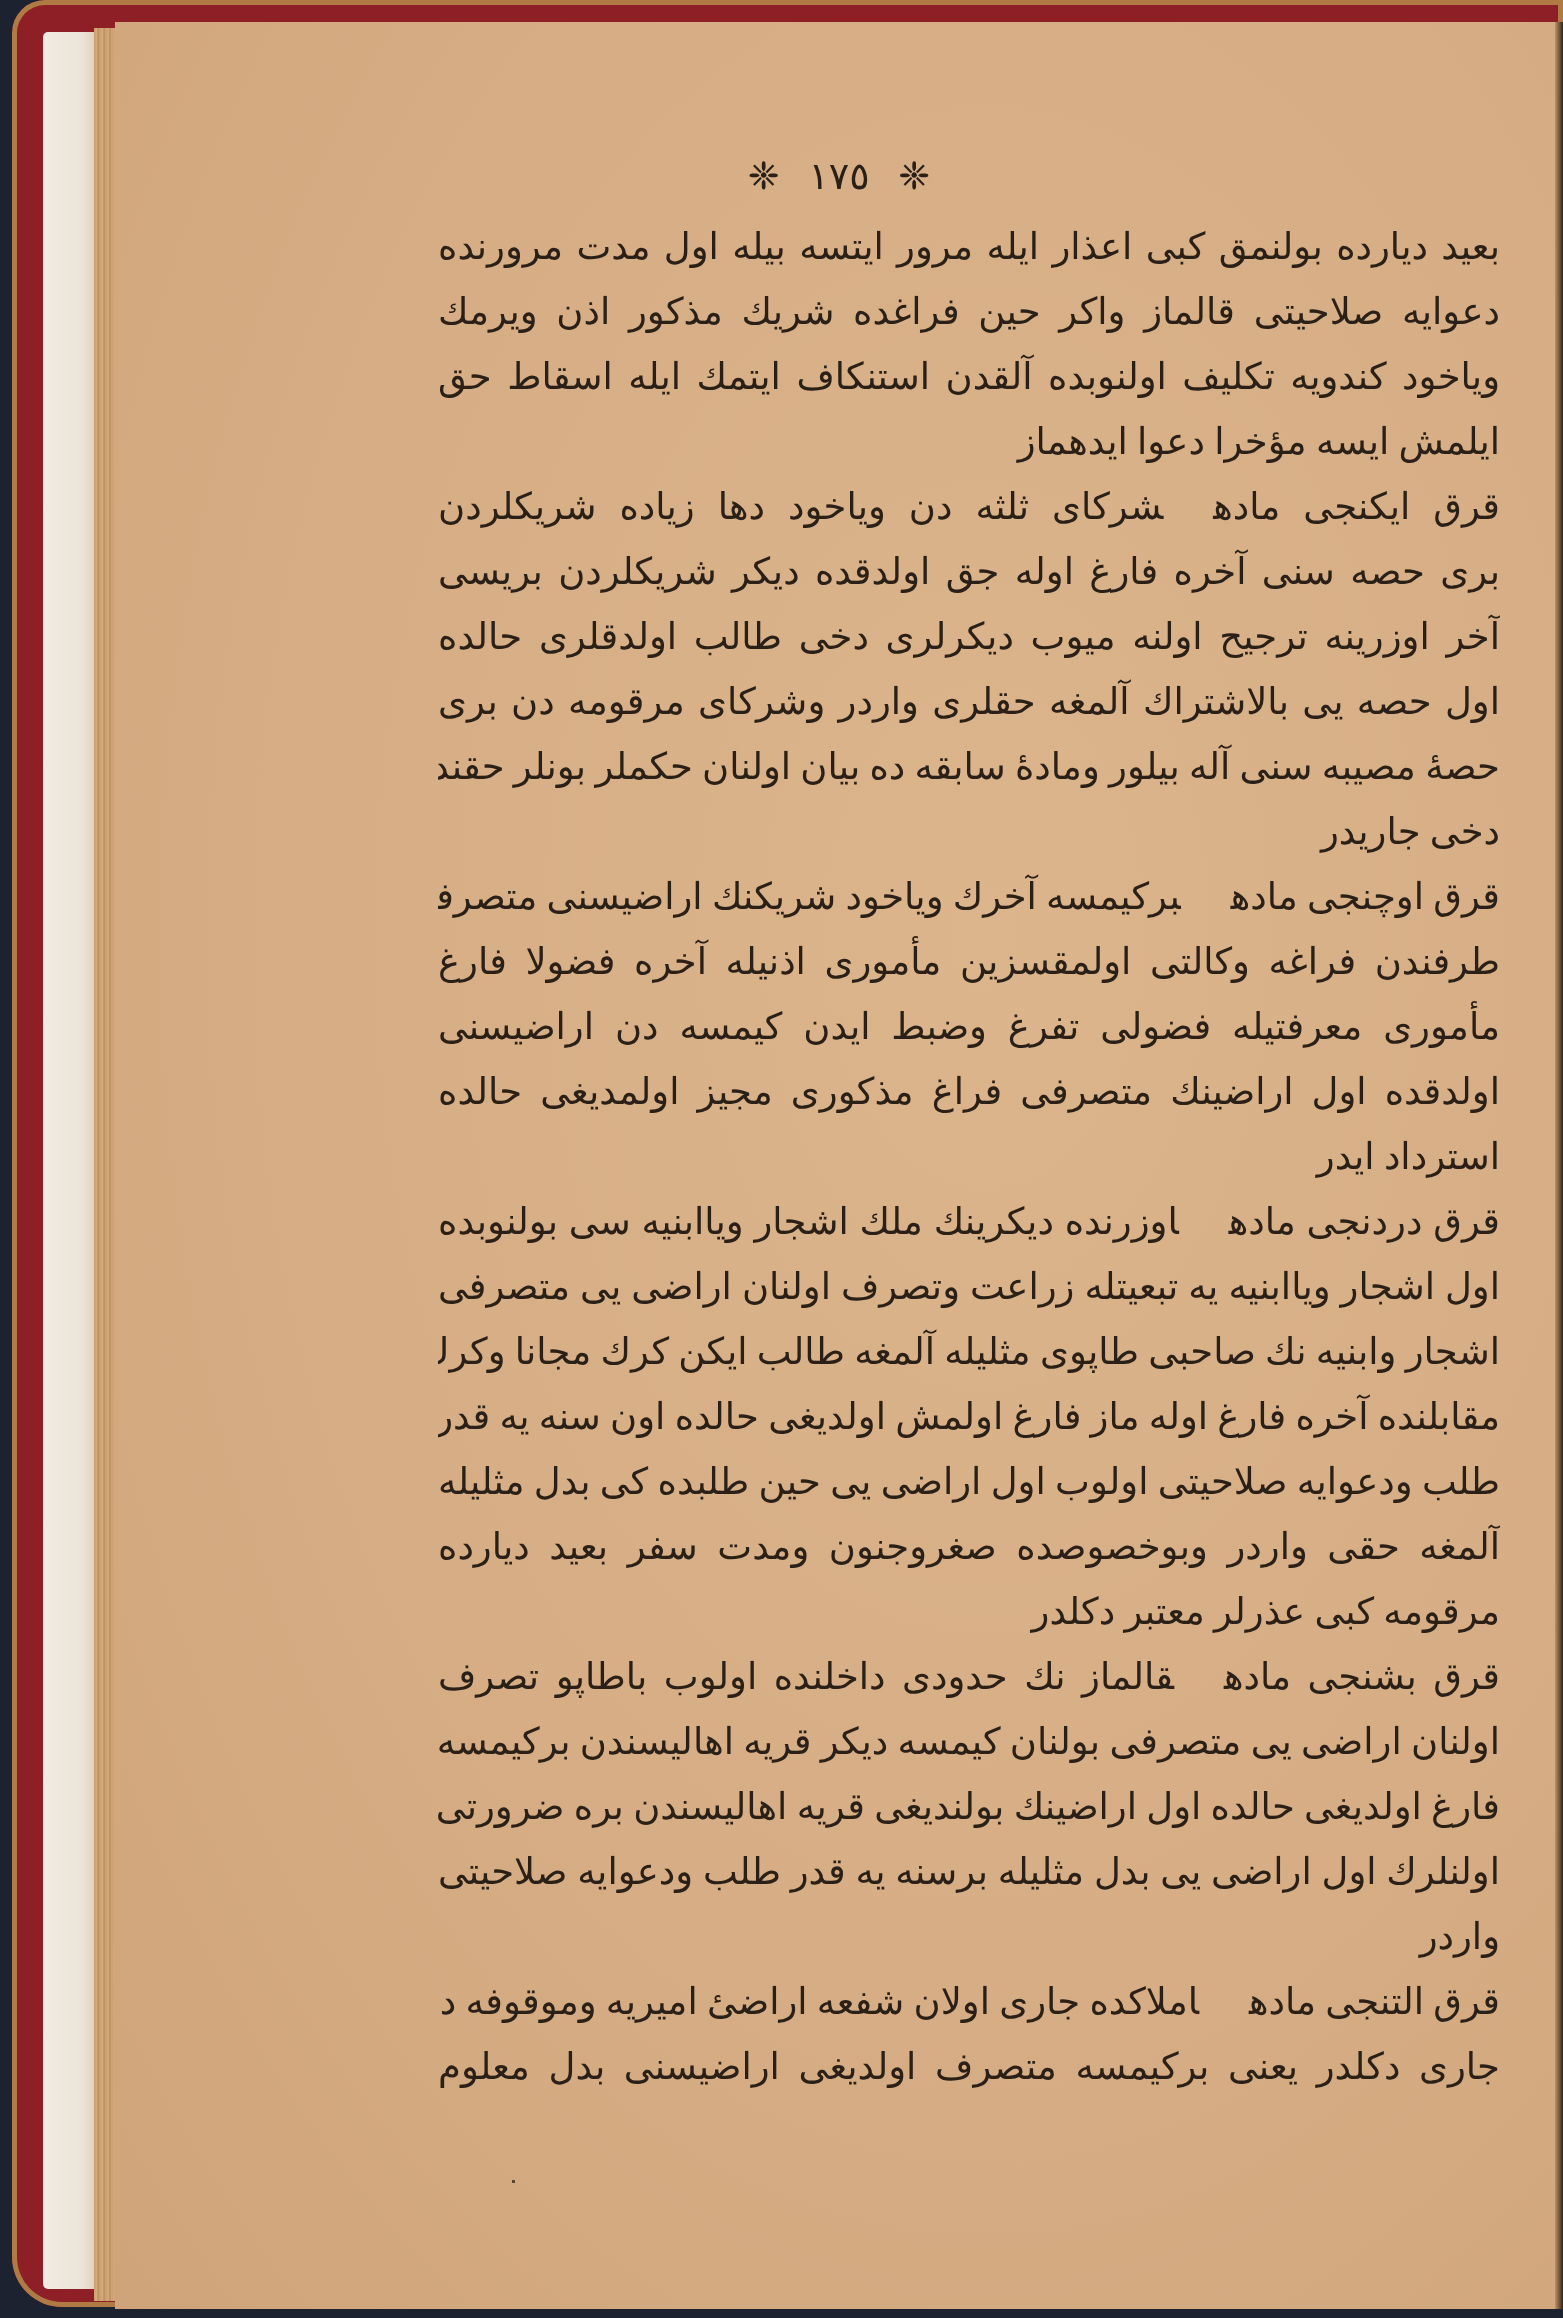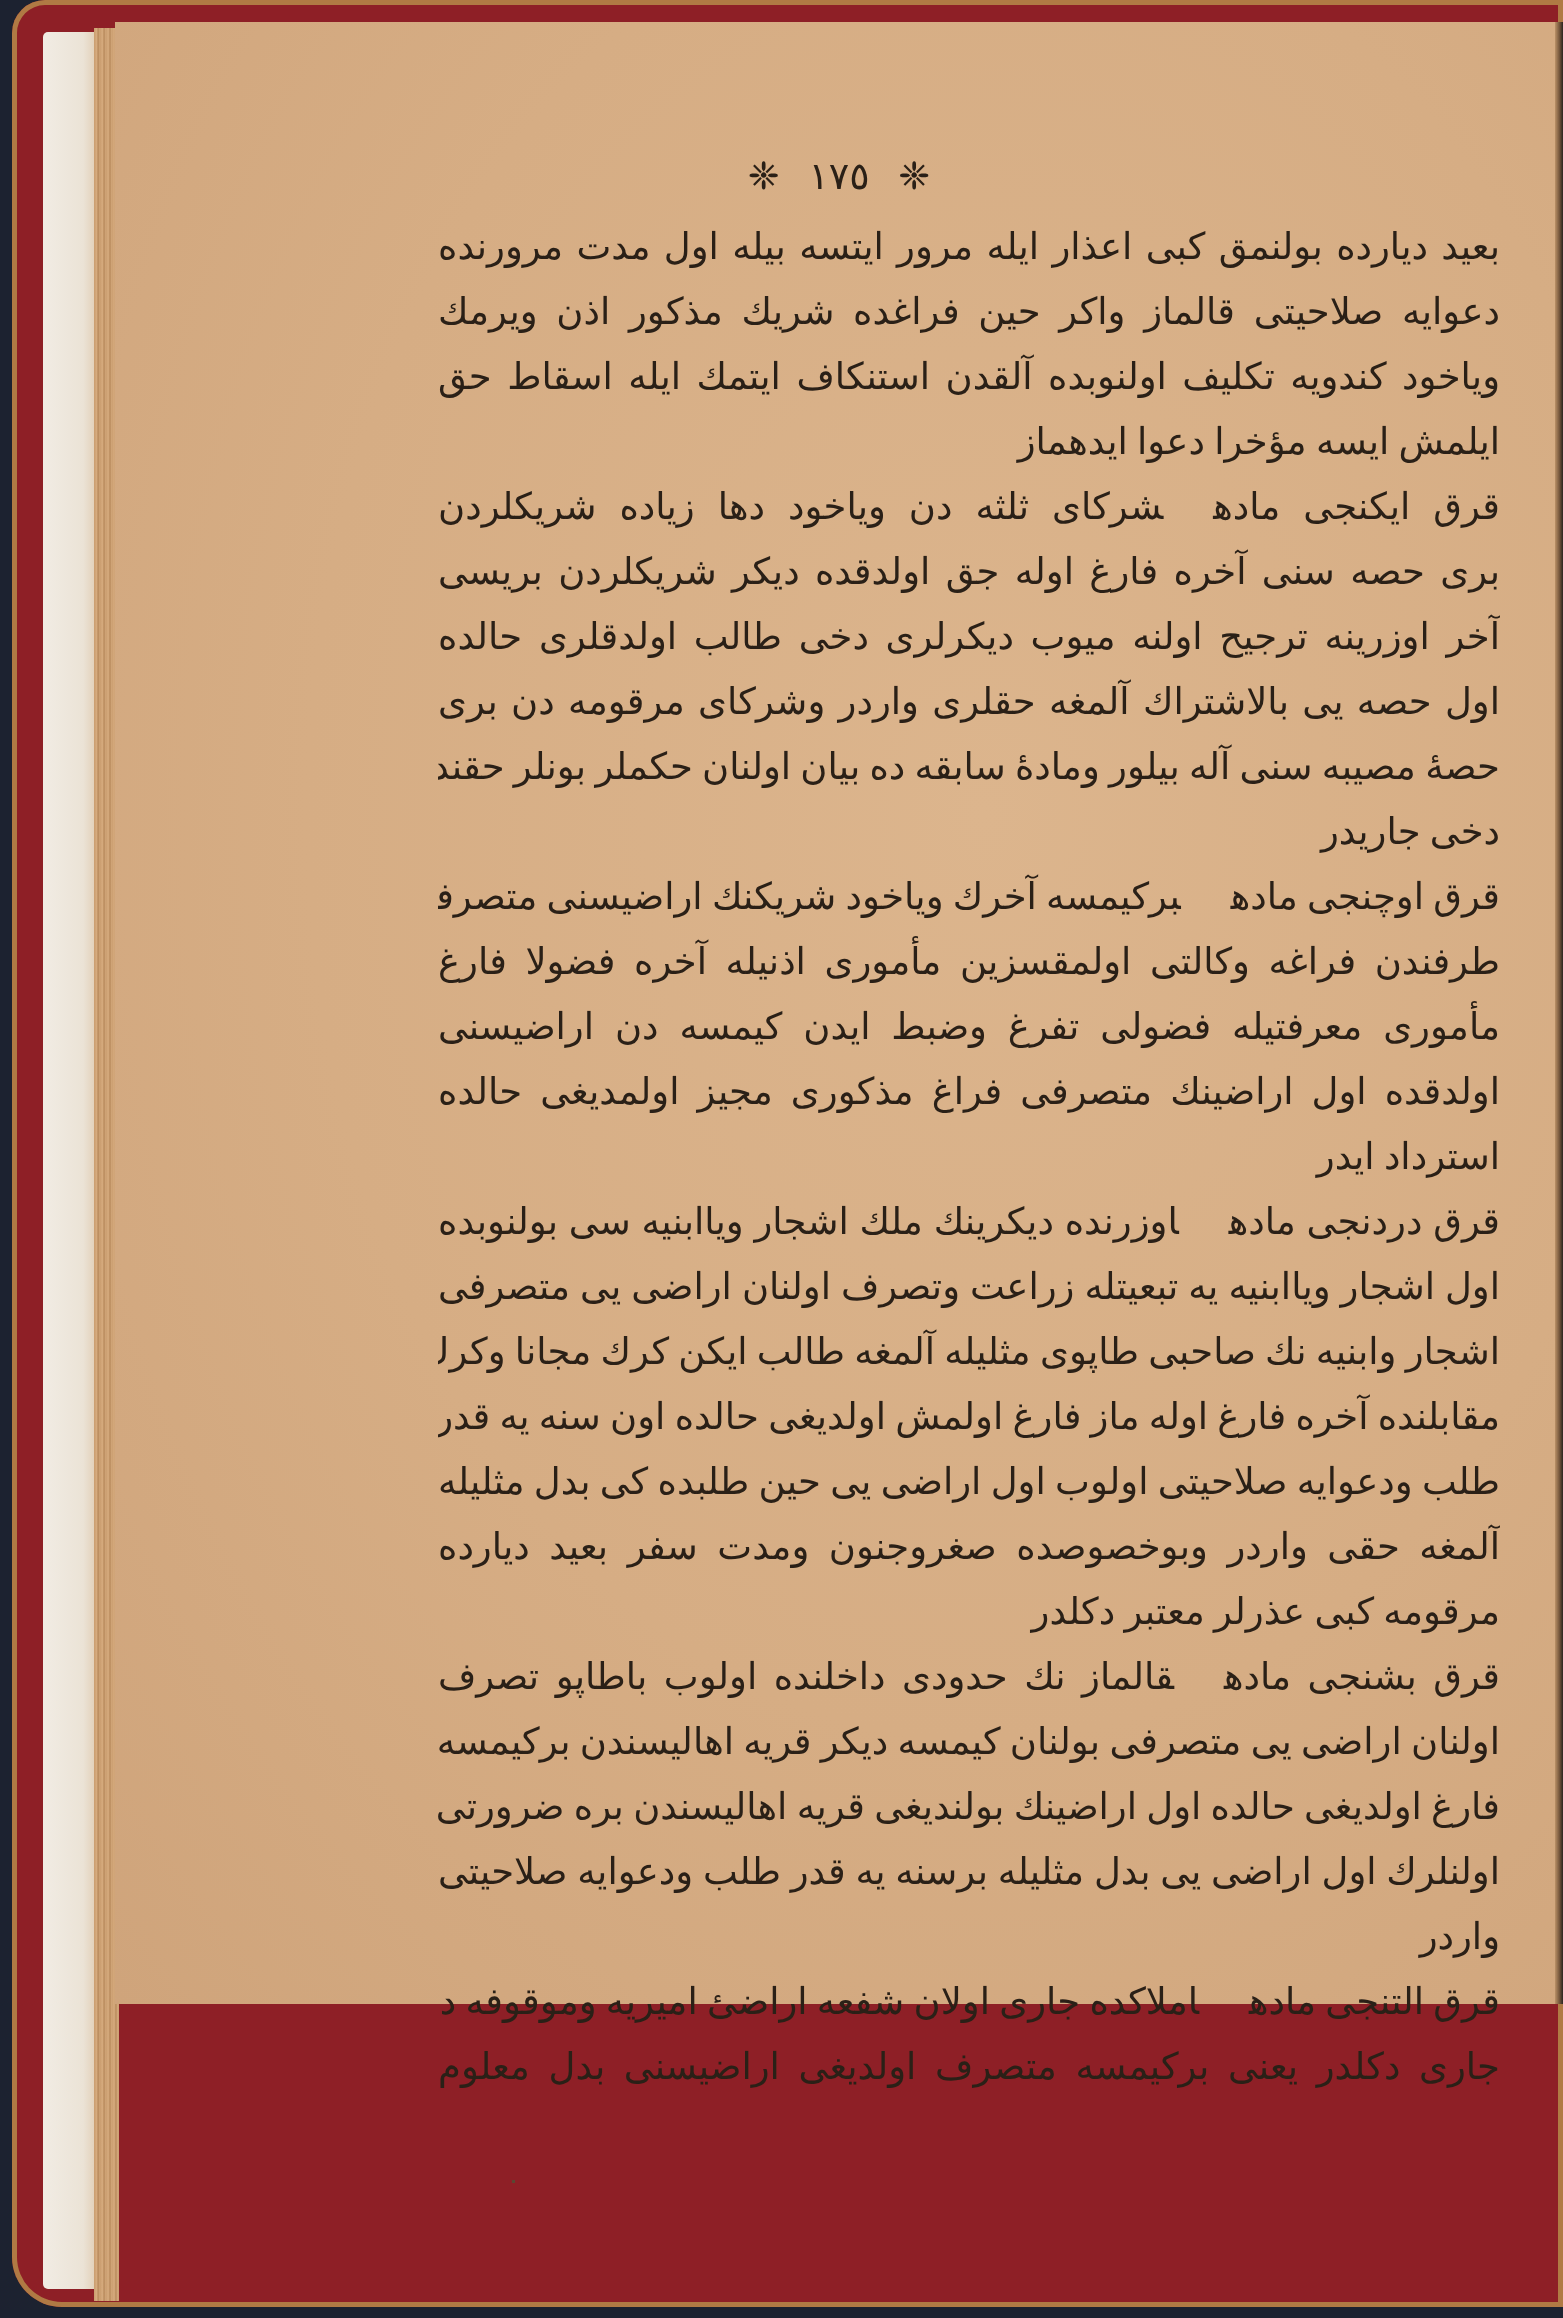--- a/index.html
+++ b/index.html
@@ -41,21 +41,21 @@
       top: 28px;
       width: 25px;
       height: 2273px;
       background: repeating-linear-gradient(to right, #c99c6e 0px, #d6ab7e 2.5px, #b88a5c 4.2px, #d2a77a 5.9px);
     }
     .page {
       position: absolute;
       left: 115px;
       top: 22px;
       width: 1448px;
-      height: 1982px;
+      height: 2287px;
       background: radial-gradient(ellipse at 60% 40%, #dcb58d 0%, #d6ad84 55%, #cfa47b 100%);
     }
     .page-right-edge {
       position: absolute;
       right: 0;
       top: 0;
       width: 8.4px;
       height: 100%;
       background: linear-gradient(to right, #bb9167, #6e5138 60%, #2a2520);
     }

